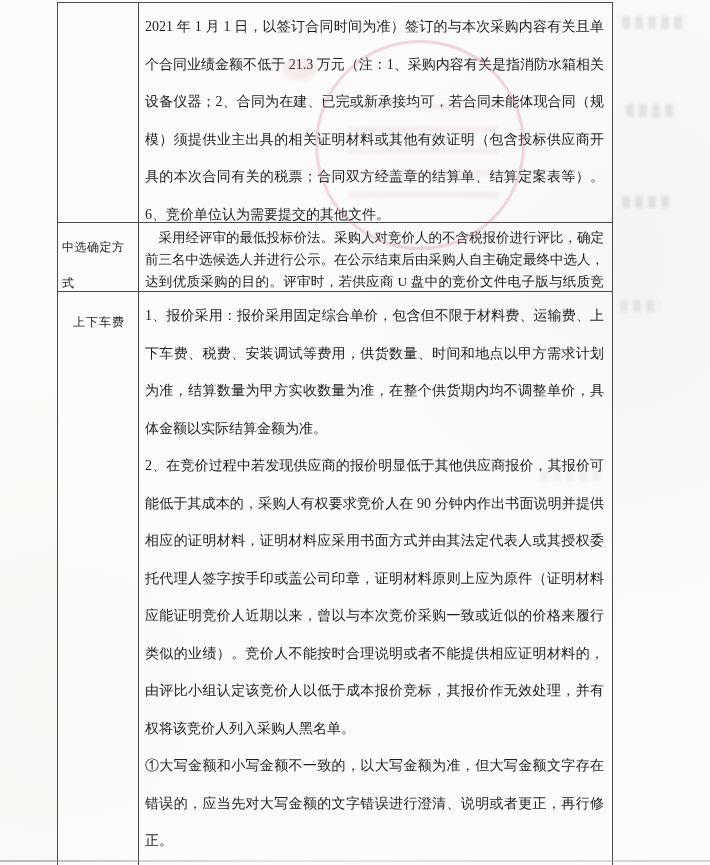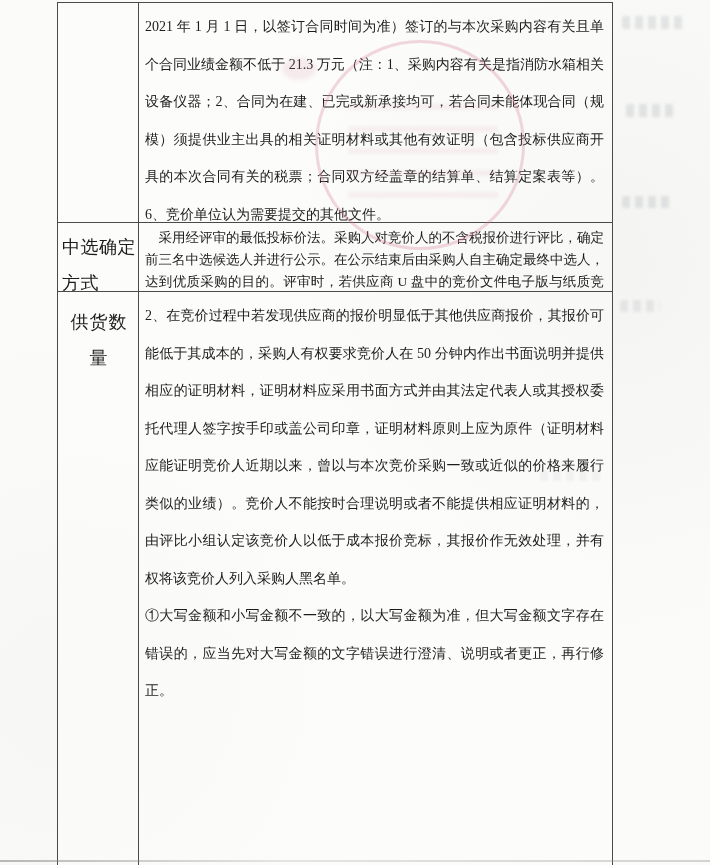--- a/index.html
+++ b/index.html
@@ -32,21 +32,21 @@
     background: rgba(255,255,255,0.35);
   }
   .t-row { display: flex; border-bottom: 1px solid #4a4a4a; overflow: hidden; }
   .t-row.row-0 { height: 220px; }
   .t-row.row-1 { height: 69px; }
   .t-row.row-2 { height: 573px; border-bottom: none; }
   .label-cell {
     width: 81px;
     min-width: 81px;
     border-right: 1px solid #4a4a4a;
-    font-size: 18px;
+    font-size: 12px;
     line-height: 36px;
     padding: 6px 2px 0 4px;
     letter-spacing: 0.5px;
   }
   .label-cell.center { text-align: center; padding-top: 12px; letter-spacing: 1px; }
   .content-cell {
     flex: 1;
     padding: 5px 8px 0 6px;
     font-size: 14px;
     text-align: justify;
@@ -124,23 +124,24 @@
     </div>
 
     <div class="t-row row-1">
       <div class="label-cell">中选确定方式</div>
       <div class="content-cell lh-tight">
         <p class="indent-1">采用经评审的最低投标价法。采购人对竞价人的不含税报价进行评比，确定前三名中选候选人并进行公示。在公示结束后由采购人自主确定最终中选人，达到优质采购的目的。评审时，若供应商 U 盘中的竞价文件电子版与纸质竞价文件不一致时，按照供应商提交的纸质竞价文件进行评比。</p>
       </div>
     </div>
 
     <div class="t-row row-2">
-      <div class="label-cell center">供货数量</div>
+      <div class="label-cell center">上下车费</div>
       <div class="content-cell lh-wide">
-        <p>2、在竞价过程中若发现供应商的报价明显低于其他供应商报价，其报价可能低于其成本的，采购人有权要求竞价人在 50 分钟内作出书面说明并提供相应的证明材料，证明材料应采用书面方式并由其法定代表人或其授权委托代理人签字按手印或盖公司印章，证明材料原则上应为原件（证明材料应能证明竞价人近期以来，曾以与本次竞价采购一致或近似的价格来履行类似的业绩）。竞价人不能按时合理说明或者不能提供相应证明材料的，由评比小组认定该竞价人以低于成本报价竞标，其报价作无效处理，并有权将该竞价人列入采购人黑名单。</p>
+        <p>1、报价采用：报价采用固定综合单价，包含但不限于材料费、运输费、上下车费、税费、安装调试等费用，供货数量、时间和地点以甲方需求计划为准，结算数量为甲方实收数量为准，在整个供货期内均不调整单价，具体金额以实际结算金额为准。</p>
+        <p>2、在竞价过程中若发现供应商的报价明显低于其他供应商报价，其报价可能低于其成本的，采购人有权要求竞价人在 90 分钟内作出书面说明并提供相应的证明材料，证明材料应采用书面方式并由其法定代表人或其授权委托代理人签字按手印或盖公司印章，证明材料原则上应为原件（证明材料应能证明竞价人近期以来，曾以与本次竞价采购一致或近似的价格来履行类似的业绩）。竞价人不能按时合理说明或者不能提供相应证明材料的，由评比小组认定该竞价人以低于成本报价竞标，其报价作无效处理，并有权将该竞价人列入采购人黑名单。</p>
         <p>①大写金额和小写金额不一致的，以大写金额为准，但大写金额文字存在错误的，应当先对大写金额的文字错误进行澄清、说明或者更正，再行修正。</p>
 
       </div>
     </div>
 
   </div>
 
   <div class="seal">
     <div class="seal-inner"></div>
   </div>

